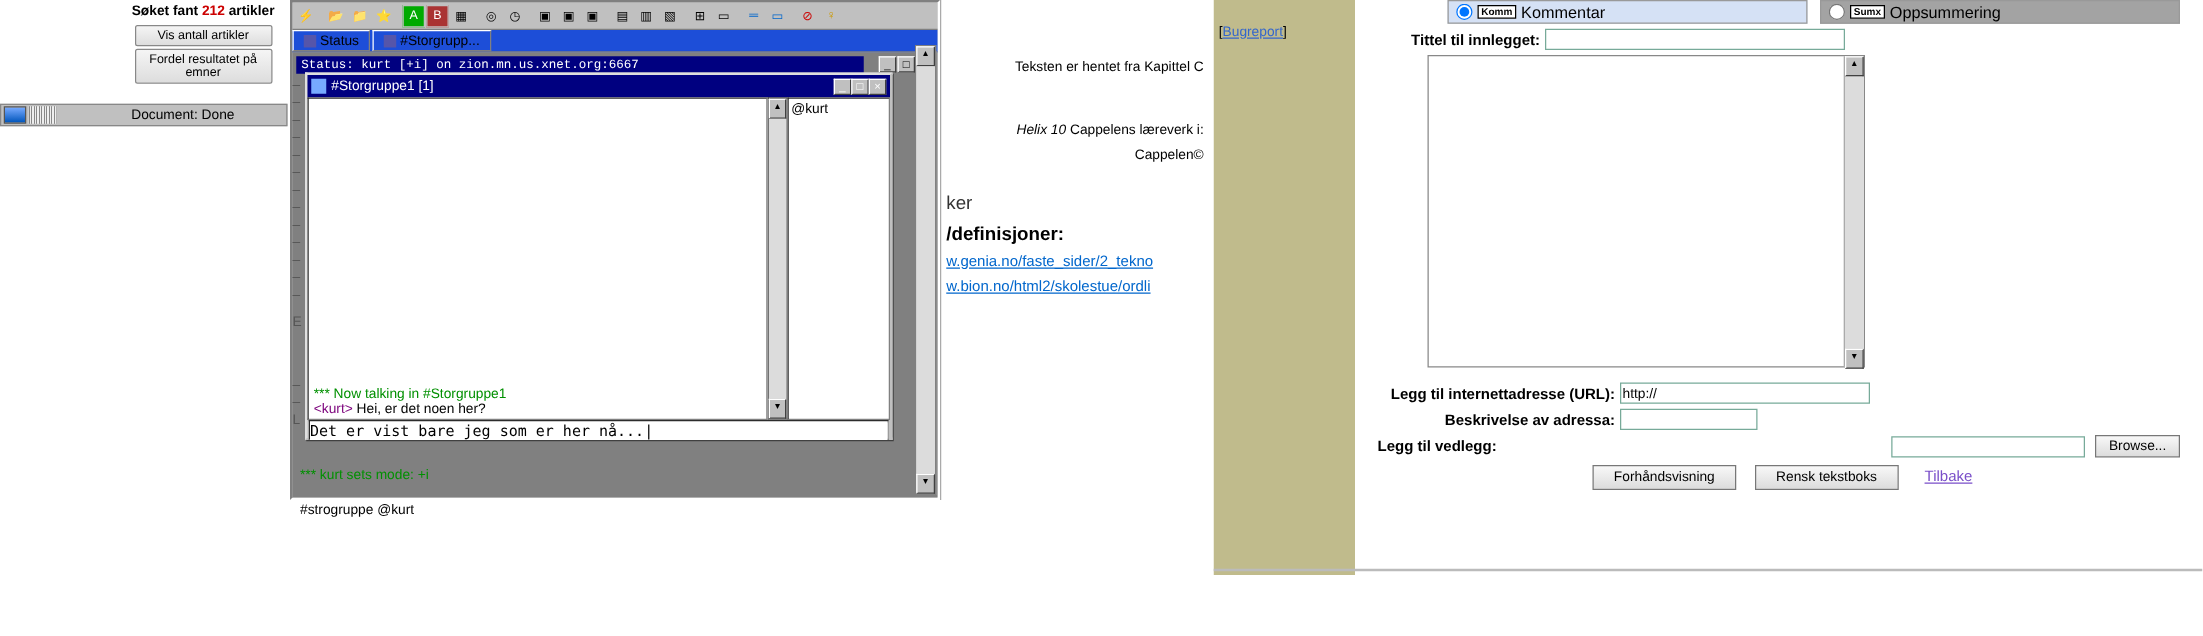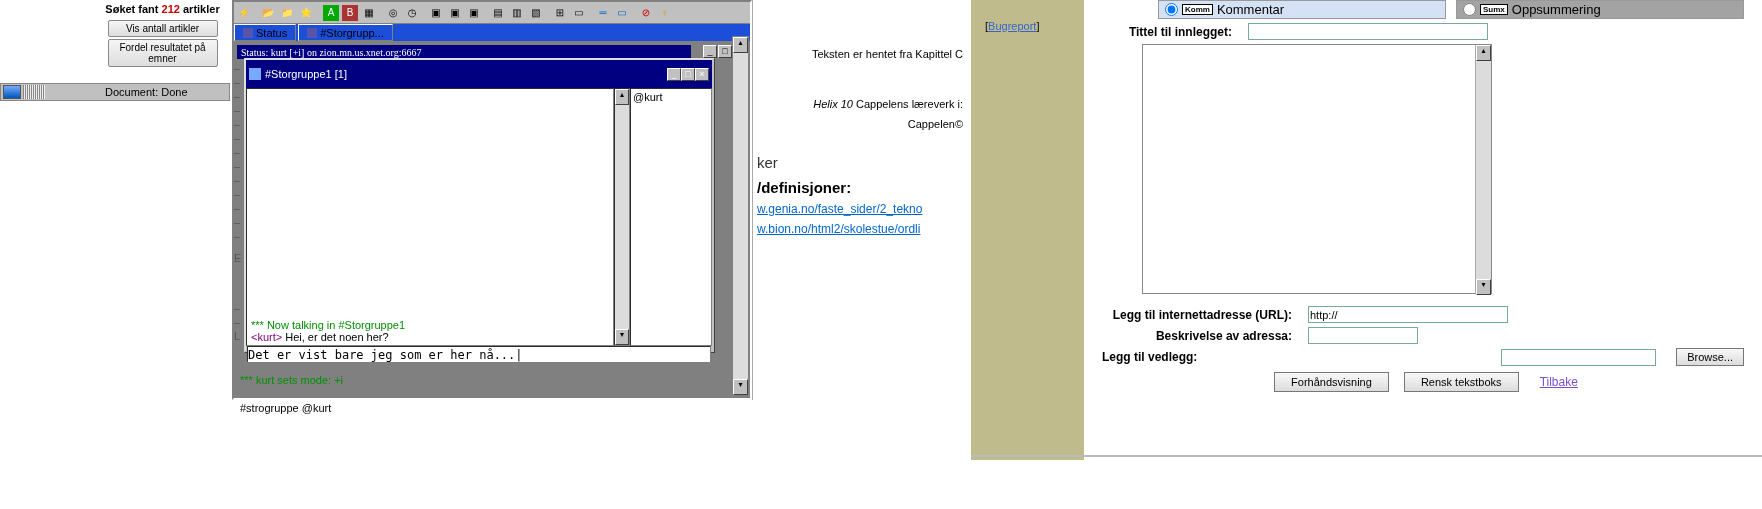--- a/index.html
+++ b/index.html
@@ -19,27 +19,27 @@
 
 
 .mirc{position:absolute;left:232px;top:0;width:520px;height:400px;background:#c0c0c0;border:2px solid #808080;border-right-color:#fff;border-bottom-color:#fff}
 .toolbar{height:22px;background:#c0c0c0;display:flex;align-items:center;gap:1px;padding:1px 2px;border-bottom:1px solid #808080}
 .tb-btn{width:18px;height:18px;border:1px solid #c0c0c0;display:inline-flex;align-items:center;justify-content:center;font-size:10px;cursor:pointer}
 .tb-sep{width:4px;height:18px}
 .tabs{height:18px;background:#1d4ed8;display:flex;border-bottom:1px solid #808080}
 .tab{padding:2px 8px;border:1px solid #808080;border-top:1px solid #fff;border-left:1px solid #fff;margin-right:2px;display:flex;align-items:center;gap:3px;cursor:pointer;font-size:10px}
 .tab .ico{width:10px;height:10px;background:#55a}
 .mdi{position:relative;height:356px;background:#808080}
-.statuswin{position:absolute;left:3px;top:3px;right:59px;height:14px;background:#000080;color:#fff;font-family:Liberation Serif, serif;font-size:10px;padding:1px 4px;display:flex;align-items:center;overflow:hidden}
+.statuswin{position:absolute;left:3px;top:3px;right:59px;height:14px;background:#000080;color:#fff;font-family:Liberation Mono, monospace;font-size:10px;padding:1px 4px;display:flex;align-items:center;overflow:hidden}
 .winbtns-sm{position:absolute;right:3px;top:3px;display:flex;gap:1px}
 .winbtn{width:14px;height:13px;background:#c0c0c0;border:1px solid #fff;border-right-color:#404040;border-bottom-color:#404040;font-size:9px;text-align:center;line-height:11px;cursor:pointer}
 
 
 .chan{position:absolute;left:244px;top:58px;width:470px;height:294px;border:2px solid #c0c0c0;border-top-color:#dfdfdf;border-left-color:#dfdfdf;background:#c0c0c0;box-shadow:1px 1px 0 #404040}
-.chan-title{height:28px;background:#000080;color:#fff;display:flex;align-items:center;padding:0 3px;font-size:11px}
+.chan-title{height:18px;background:#000080;color:#fff;display:flex;align-items:center;padding:0 3px;font-size:11px}
 .chan-title .ico{width:12px;height:12px;background:#7af;margin-right:4px}
 .chan-title .spacer{flex:1}
 .chan-body{display:flex;height:258px}
 .chan-msgs{flex:1;background:#fff;border:1px inset #808080;font-family:Fixedsys,monospace;font-size:12px;padding:2px 4px;position:relative}
 .msg-area{position:absolute;bottom:2px;left:4px;right:4px}
 .l-green{color:#009000}
 .l-nick{color:#7b007b}
 .chan-scroll{width:16px;background:#c0c0c0;border:1px inset #808080;display:flex;flex-direction:column}
 .sc-btn{height:16px;background:#c0c0c0;border:1px solid #fff;border-right-color:#404040;border-bottom-color:#404040;text-align:center;font-size:8px}
 .sc-track{flex:1;background:#dcdcdc}
@@ -58,34 +58,34 @@
 
 .content{position:absolute;left:752px;top:0;width:215px;height:400px;background:#fff;border-left:1px solid #aaa;padding:10px 4px;overflow:hidden}
 .content .src{text-align:right;font-size:11px;margin-top:38px}
 .content .src em{font-style:italic}
 .content .sub{font-size:15px;color:#333;margin-top:24px}
 .content .hdr{font-size:15px;font-weight:bold;margin-top:8px}
 .content a{color:#0066cc;text-decoration:underline;display:block;margin-top:6px;font-size:12px}
 .content .copy{text-align:right;margin-top:8px}
 
 
-.olive{position:absolute;left:971px;top:0;width:113px;height:460px;background:#c0bb8c;padding:20px 14px}
+.olive{position:absolute;left:971px;top:0;width:113px;height:460px;background:#c0bb8c;padding:20px 4px}
 .olive a{color:#3366cc}
 
 
 .form{position:absolute;left:1084px;top:0;width:678px;height:460px;background:#fff;padding:0 18px}
 .radio-row{display:flex;gap:10px;margin-bottom:4px}
 .radio-box{border:1px solid #999;padding:1px 6px;display:flex;align-items:center;gap:4px;font-size:12px}
 .radio-box.blue{background:#d5e1f5;flex:1}
 .radio-box.pink{background:#a3a3a3;flex:1}
 .radio-box.white{background:#fff}
 .radio-row2{display:flex;gap:10px;margin-bottom:12px}
 .tag{font-size:8px;border:1px solid #000;padding:0 2px;background:#fff;font-weight:bold}
 .radio-box label{font-size:13px}
-.fld{display:flex;align-items:center;gap:16px;margin:4px 0}
+.fld{display:flex;align-items:center;gap:4px;margin:4px 0}
 .fld-label{font-weight:bold;font-size:12px;min-width:130px;text-align:right}
 .fld input[type=text]{border:1px solid #7a9;padding:1px;height:17px}
 .bigtext{width:350px;height:250px;border:1px solid #888;background:#fff;margin:4px 0 12px 40px;position:relative}
 .bigtext .sc{position:absolute;right:0;top:0;bottom:0;width:16px;background:#dcdcdc;border-left:1px solid #aaa}
 .bigtext .sc .sc-btn{background:#c0c0c0}
 .form-btns{text-align:center;margin-top:6px}
 .form-btn{background:linear-gradient(#f8f8f8,#dcdcdc);border:1px solid #777;padding:3px 16px;margin:0 6px;cursor:pointer;font-size:11px}
 .back{color:#7a4fc9;font-size:12px;margin-left:12px}
 
 

